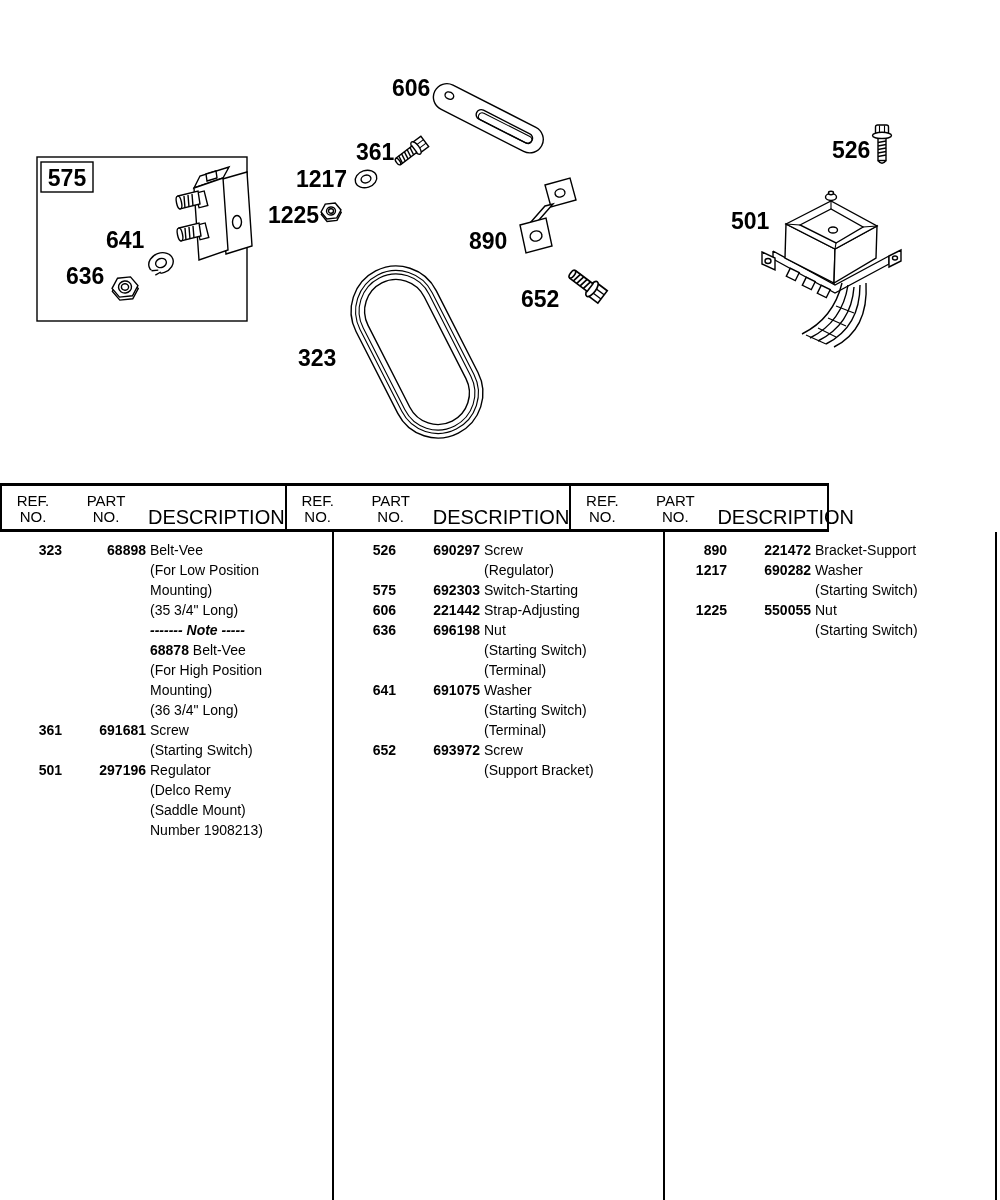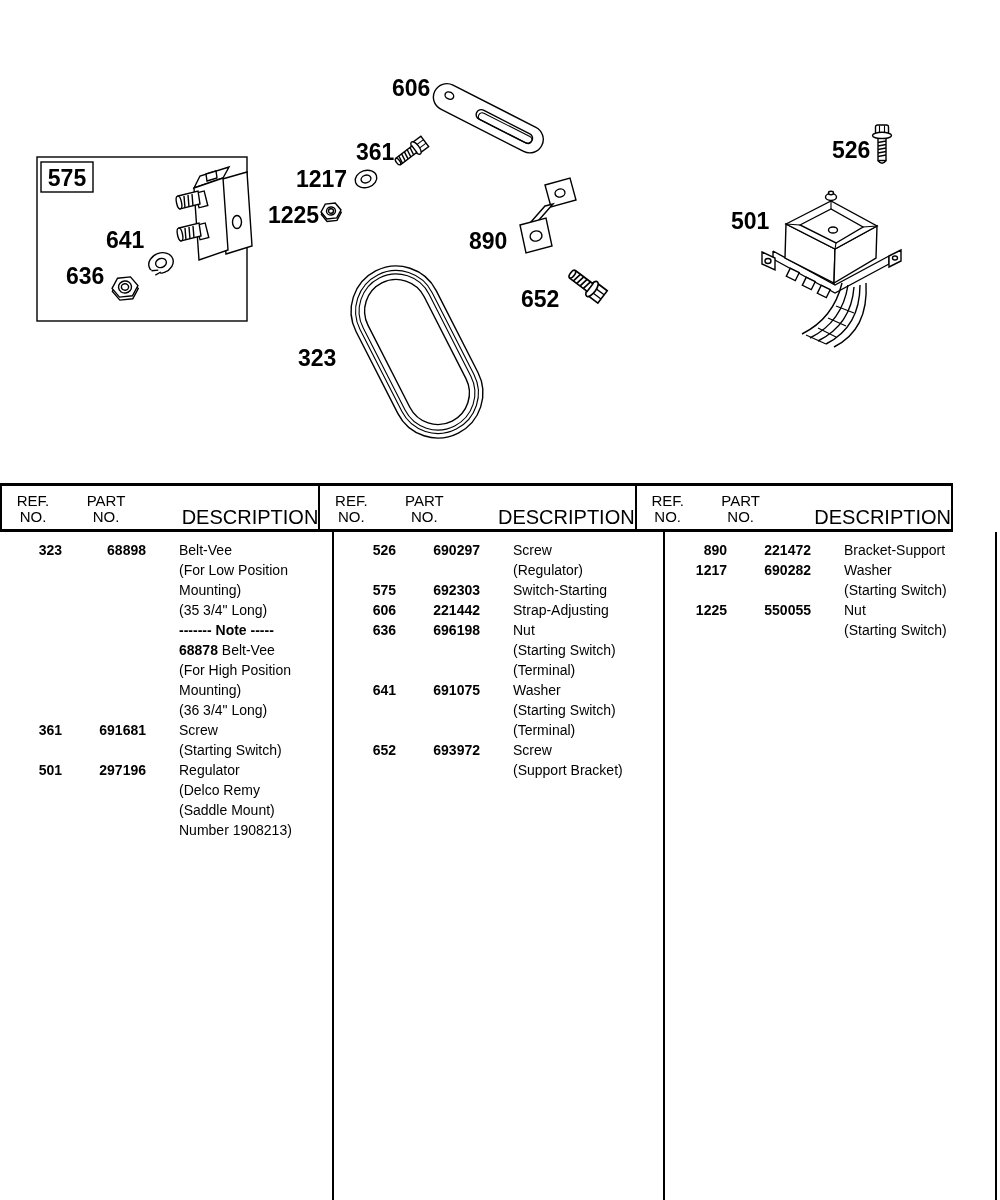--- a/index.html
+++ b/index.html
@@ -8,36 +8,36 @@
   .page{position:absolute;inset:0;background:#ffffff;}
 
   
   .diagram{position:absolute;top:0;left:0;}
   .ln{fill:#ffffff;stroke:#000000;stroke-width:1.4;}
   .nf{fill:none;}
   .thin{stroke-width:1.1;}
   .lbl{font-family:"Liberation Sans",sans-serif;font-weight:bold;font-size:23px;fill:#000;stroke:none;}
 
   
-  .header-band{position:absolute;top:483px;left:0;width:953px;height:49px;box-sizing:border-box;
+  .header-band{position:absolute;top:483px;left:0;width:829px;height:49px;box-sizing:border-box;
     border-top:3px solid #000;border-bottom:3px solid #000;
     border-left:2px solid #000;border-right:2px solid #000;
     display:grid;grid-template-columns:1fr 1fr 1fr;background:#fff;}
   .hcell{display:grid;grid-template-columns:62px 84px 1fr;align-items:end;padding-bottom:4px;box-sizing:border-box;}
   .hcell.mid,.hcell.right{border-left:2px solid #000;}
   .h-ref,.h-part{text-align:center;font-size:15px;line-height:16px;}
   .h-desc{text-align:right;font-size:20px;line-height:16px;}
 
   .table-body{position:absolute;top:532px;left:0;width:997px;height:668px;box-sizing:border-box;
     display:grid;grid-template-columns:334px 331px 332px;}
   .tcol{border-right:2px solid #000;box-sizing:border-box;padding-top:8px;}
   .trow{display:grid;grid-template-columns:62px 84px 1fr;line-height:20px;font-size:14px;}
   .tref,.tpart{text-align:right;font-weight:bold;white-space:pre;}
-  .tdesc{padding-left:4px;white-space:pre;margin-left:29px;}
-  .tdesc.bold{font-weight:bold;}
+  .tdesc{padding-left:4px;white-space:pre;}
+  .tdesc.bold{font-weight:bold;font-style:italic;}
   .tdesc b{font-weight:bold;}
 </style>
 </head>
 <body>
 
 <div class="page">
 
   <svg class="diagram" width="1000" height="483" viewBox="0 0 1000 483">
 
     <g>

